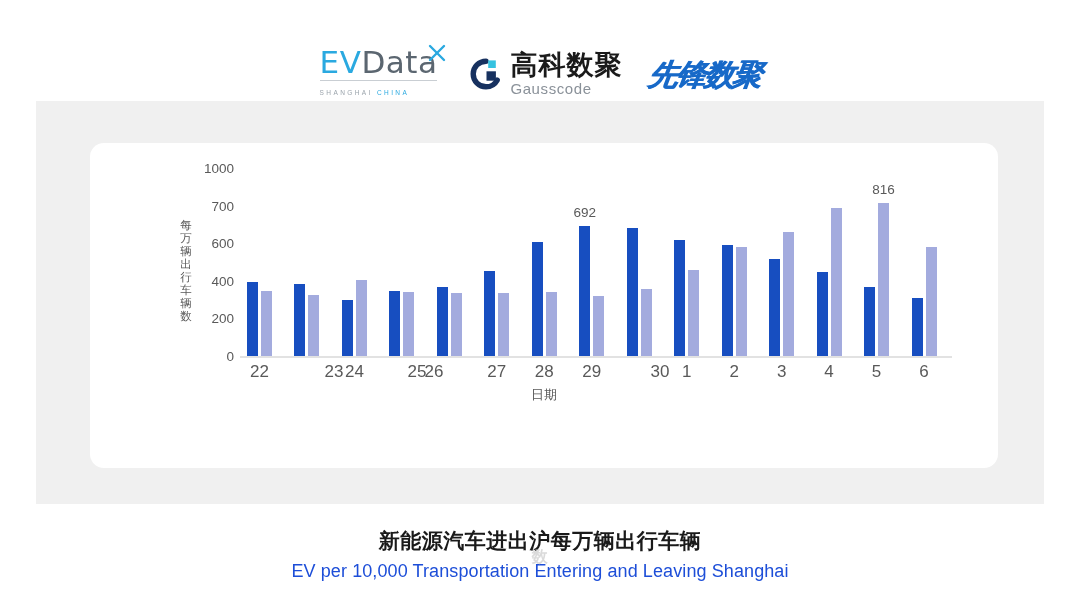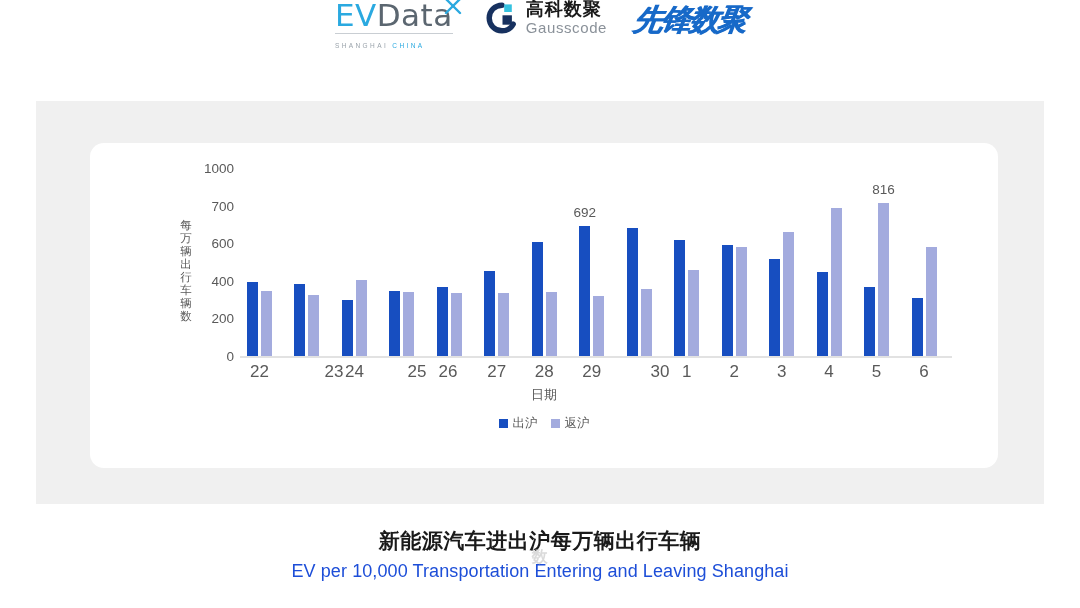--- a/index.html
+++ b/index.html
@@ -15,21 +15,21 @@
     position: relative;
   }
 
   
   .logo-bar {
     position: absolute;
     left: 0; top: 0;
     width: 1080px;
     height: 96px;
     display: flex;
-    align-items: flex-start;
+    align-items: flex-end;
     justify-content: center;
     gap: 26px;
   }
 
   .logo-evdata {
     display: flex;
     flex-direction: column;
     align-items: flex-start;
     position: relative;
     padding-right: 6px;
@@ -66,21 +66,21 @@
   }
 
   .logo-gausscode {
     display: flex;
     align-items: center;
     gap: 7px;
   }
   .gauss-mark { width: 34px; height: 34px; flex: none; }
   .gauss-text { display: flex; flex-direction: column; line-height: 1; }
   .gauss-cn {
-    font-size: 18px;
+    font-size: 27px;
     font-weight: bold;
     color: #1a1a1a;
     letter-spacing: 1px;
   }
   .gauss-en {
     font-size: 15px;
     color: #8a9199;
     letter-spacing: 0.6px;
     margin-top: 2px;
   }
@@ -393,45 +393,35 @@
         </div>
         <div class="bar-label" style="left: 344.767px; top: 36.904px;">692</div>
         <div class="bar-label" style="left: 643.567px; top: 13.592px;">816</div>
       </div>
 
     <div class="x-ticks" id="x-ticks">
         <div class="x-tick" style="left: 19.5px;">22</div>
         <div class="x-tick" style="left: 69px; margin-left: 25px;">23</div>
         <div class="x-tick" style="left: 114.433px;">24</div>
         <div class="x-tick" style="left: 177px;">25</div>
-        <div class="x-tick" style="left: 208px;">26</div>
+        <div class="x-tick" style="left: 194px;">26</div>
         <div class="x-tick" style="left: 256.833px;">27</div>
         <div class="x-tick" style="left: 304.3px;">28</div>
         <div class="x-tick" style="left: 351.767px;">29</div>
         <div class="x-tick" style="left: 420px;">30</div>
         <div class="x-tick" style="left: 446.7px;">1</div>
         <div class="x-tick" style="left: 494.167px;">2</div>
         <div class="x-tick" style="left: 541.633px;">3</div>
         <div class="x-tick" style="left: 589.1px;">4</div>
         <div class="x-tick" style="left: 636.567px;">5</div>
         <div class="x-tick" style="left: 684.033px;">6</div>
       </div>
 
     <div class="x-axis-title">日期</div>
 
-    <div class="legend" id="legend">
-        <div class="legend-item">
-          <span class="legend-swatch" style="background: rgb(23, 78, 192);"></span>
-          <span class="legend-label">出沪</span>
-        </div>
-        <div class="legend-item">
-          <span class="legend-swatch" style="background: rgb(163, 171, 222);"></span>
-          <span class="legend-label">返沪</span>
-        </div>
-      </div>
   </div>
 </div>
 
 <div class="caption-block">
   <div class="caption-cn">新能源汽车进出沪每万辆出行车辆</div>
   <div class="caption-ghost">数</div>
   <div class="caption-en">EV per 10,000 Transportation Entering and Leaving Shanghai</div>
 </div>
 
 </body></html>

